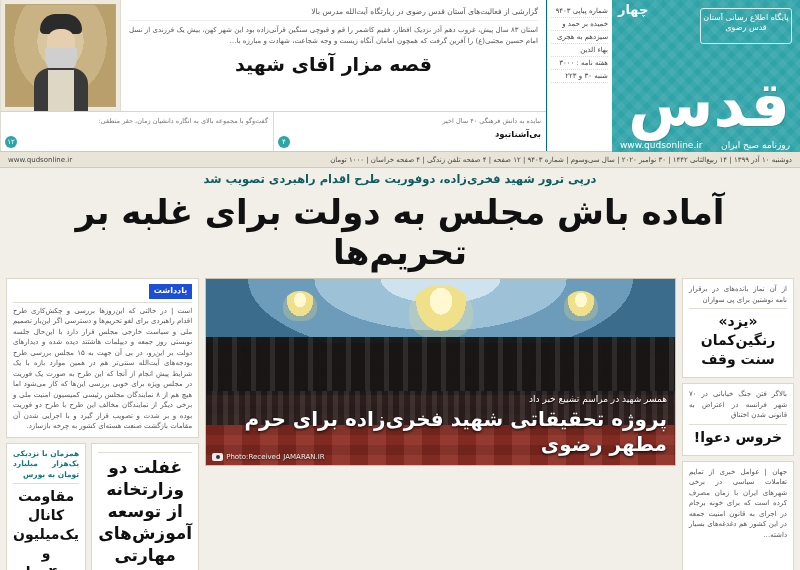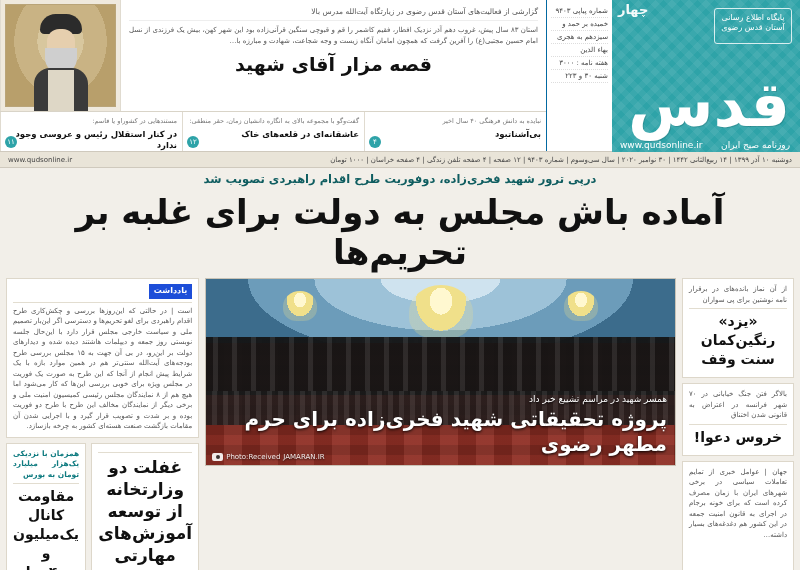--- a/index.html
+++ b/index.html
@@ -39,21 +39,21 @@
       repeating-linear-gradient(-45deg, rgba(255,255,255,0.06) 0 6px, rgba(255,255,255,0) 6px 12px);
   }
   .nameplate .jamaran {
     position: absolute; top: 4px; left: 6px;
     color: #ffffff; font-size: 9px; line-height: 11px;
     text-align: left; opacity: 0.95;
   }
   .nameplate .jamaran b { display: block; font-size: 13px; font-weight: bold; letter-spacing: 1px; }
   .nameplate .badge {
     position: absolute; top: 8px; right: 8px;
-    width: 78px; height: 36px;
+    width: 92px; height: 36px;
     border: 1px solid rgba(255,255,255,0.8);
     border-radius: 3px;
     color: #fff; font-size: 8px; line-height: 10px;
     text-align: center; padding-top: 4px;
   }
   .nameplate .logo-qods {
     position: absolute; right: 10px; bottom: 16px;
     color: #ffffff;
     font-size: 62px;
     font-weight: bold;
@@ -373,27 +373,21 @@
       </div>
 
       <div class="teaser-bottom">
         <div class="tb-item">
           <div class="sub">نبایده به دانش فرهنگی ۴۰ سال اخیر</div>
           <div class="lbl">بی‌آشناتبود</div>
           <div class="num">۴</div>
         </div>
         <div class="tb-item">
           <div class="sub">گفت‌وگو با مجموعه بالای به انگاره دانشیان زمان، حقر منطقی:</div>
-          <div class="lbl">عاشقانه‌ای در قلعه‌های خاک</div>
           <div class="num">۱۲</div>
-        </div>
-        <div class="tb-item">
-          <div class="sub">مستند‌هایی در کشور‌او یا قاسم:</div>
-          <div class="lbl">در کنار استقلال رئیس و عروسی وجود ندارد</div>
-          <div class="num">۱۱</div>
         </div>
       </div>
     </div>
   </div>
 
   <div class="datebar">
     <span>دوشنبه ۱۰ آذر ۱۳۹۹ | ۱۴ ربیع‌الثانی ۱۴۴۲ | ۳۰ نوامبر ۲۰۲۰ | سال سی‌وسوم | شماره ۹۴۰۳ | ۱۲ صفحه | ۴ صفحه تلفن زندگی | ۴ صفحه خراسان | ۱۰۰۰ تومان</span>
     <span style="direction:ltr">www.qudsonline.ir</span>
   </div>
 

